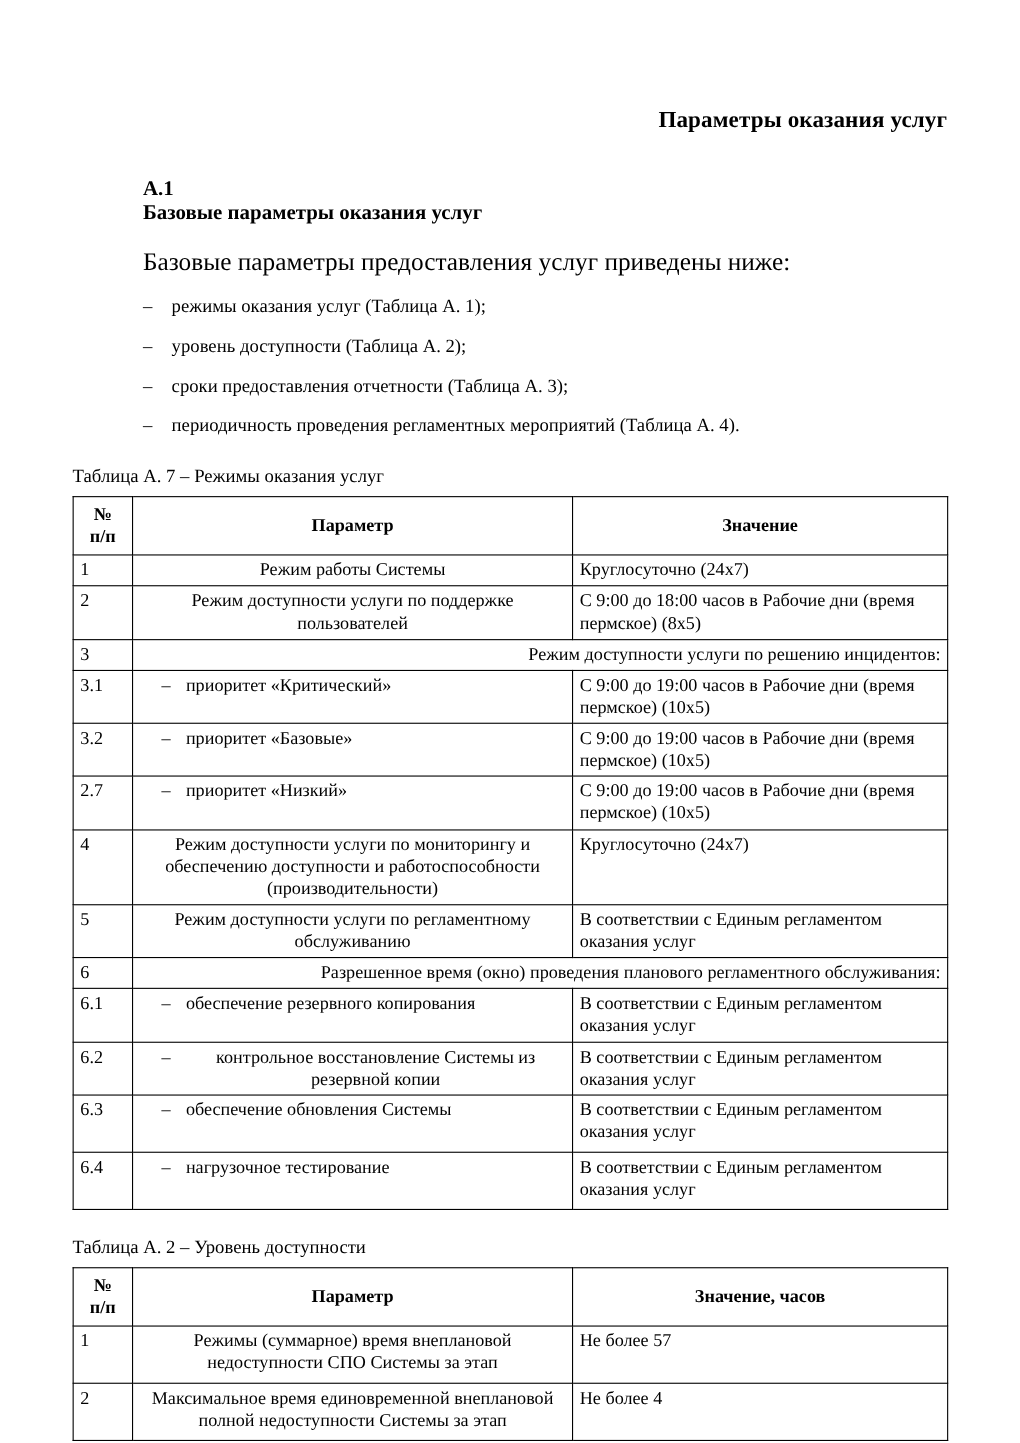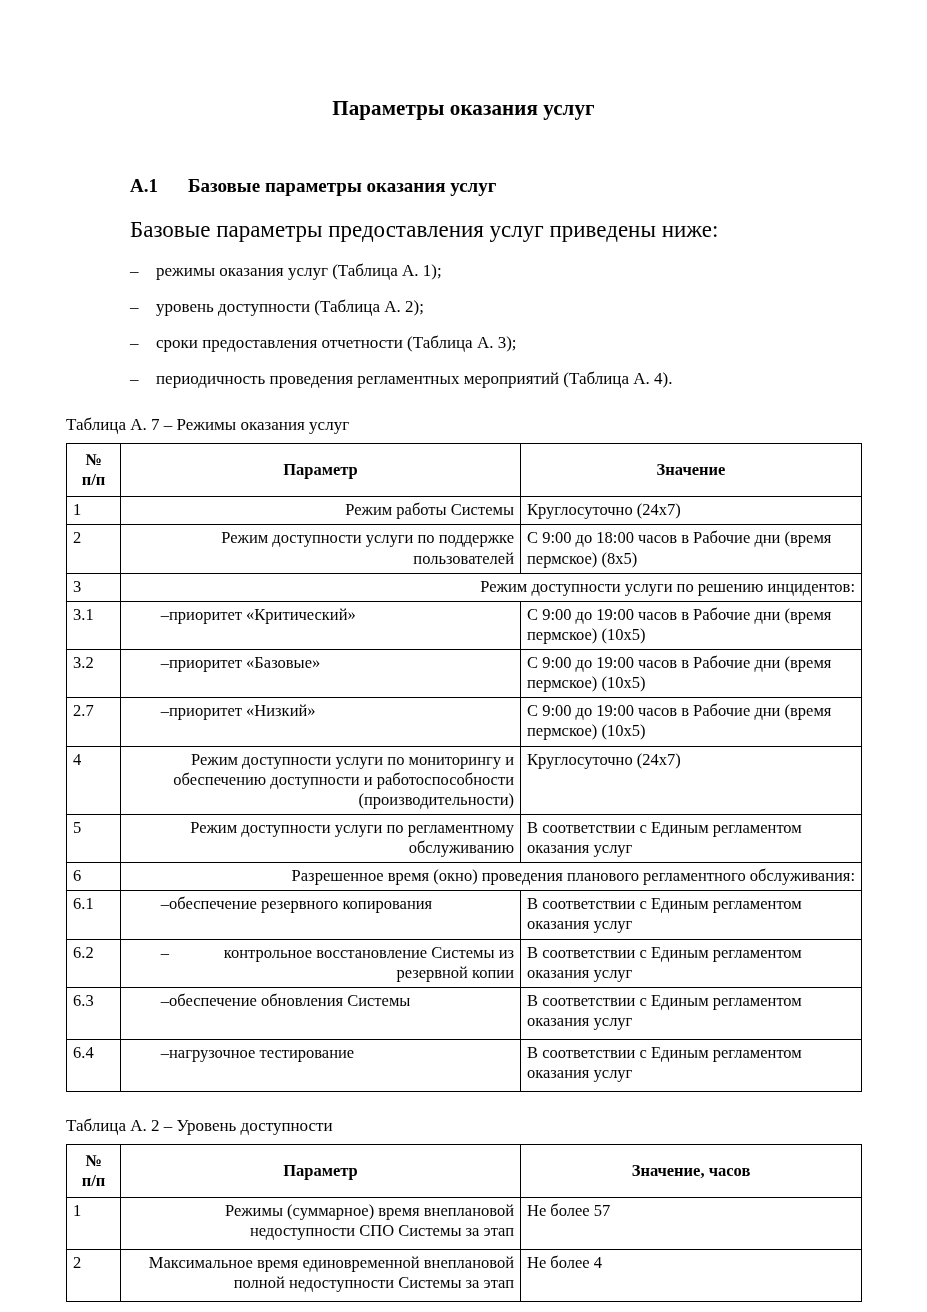--- a/index.html
+++ b/index.html
@@ -14,33 +14,34 @@
     color: #000000;
   }
   .page {
     position: relative;
     width: 927px;
     min-height: 1312px;
     box-sizing: border-box;
     padding: 96px 66px 40px 66px;
   }
   .doc-title {
-    text-align: center;
+    text-align: right;
     font-size: 21px;
     font-weight: bold;
-    margin: 0 0 54px 0;
+    margin: 0 0 40px 0;
     letter-spacing: 0.1px;
   }
   .section-heading {
     display: flex;
     align-items: baseline;
     font-size: 19px;
     font-weight: bold;
     margin: 16px 0 20px 0;
     padding-left: 64px;
+    flex-direction: column;
   }
   .section-heading .sec-num {
     min-width: 58px;
   }
   .intro-text {
     font-size: 23px;
     margin: 0 0 18px 0;
     padding-left: 64px;
   }
   .bullet-list {
@@ -84,21 +85,21 @@
     padding: 6px 4px;
   }
   .col-num { width: 54px; }
   .col-param { width: 400px; }
   .col-value { width: 341px; }
   td.num {
     text-align: left;
     vertical-align: middle;
     padding-left: 6px;
   }
-  td.param { text-align: right; }
+  td.param { text-align: center; }
   td.value { vertical-align: middle; }
   td.value-top { vertical-align: top; }
   td.span-param {
     text-align: right;
   }
   .sub-item {
     display: flex;
     align-items: baseline;
     padding-left: 6px;
   }

